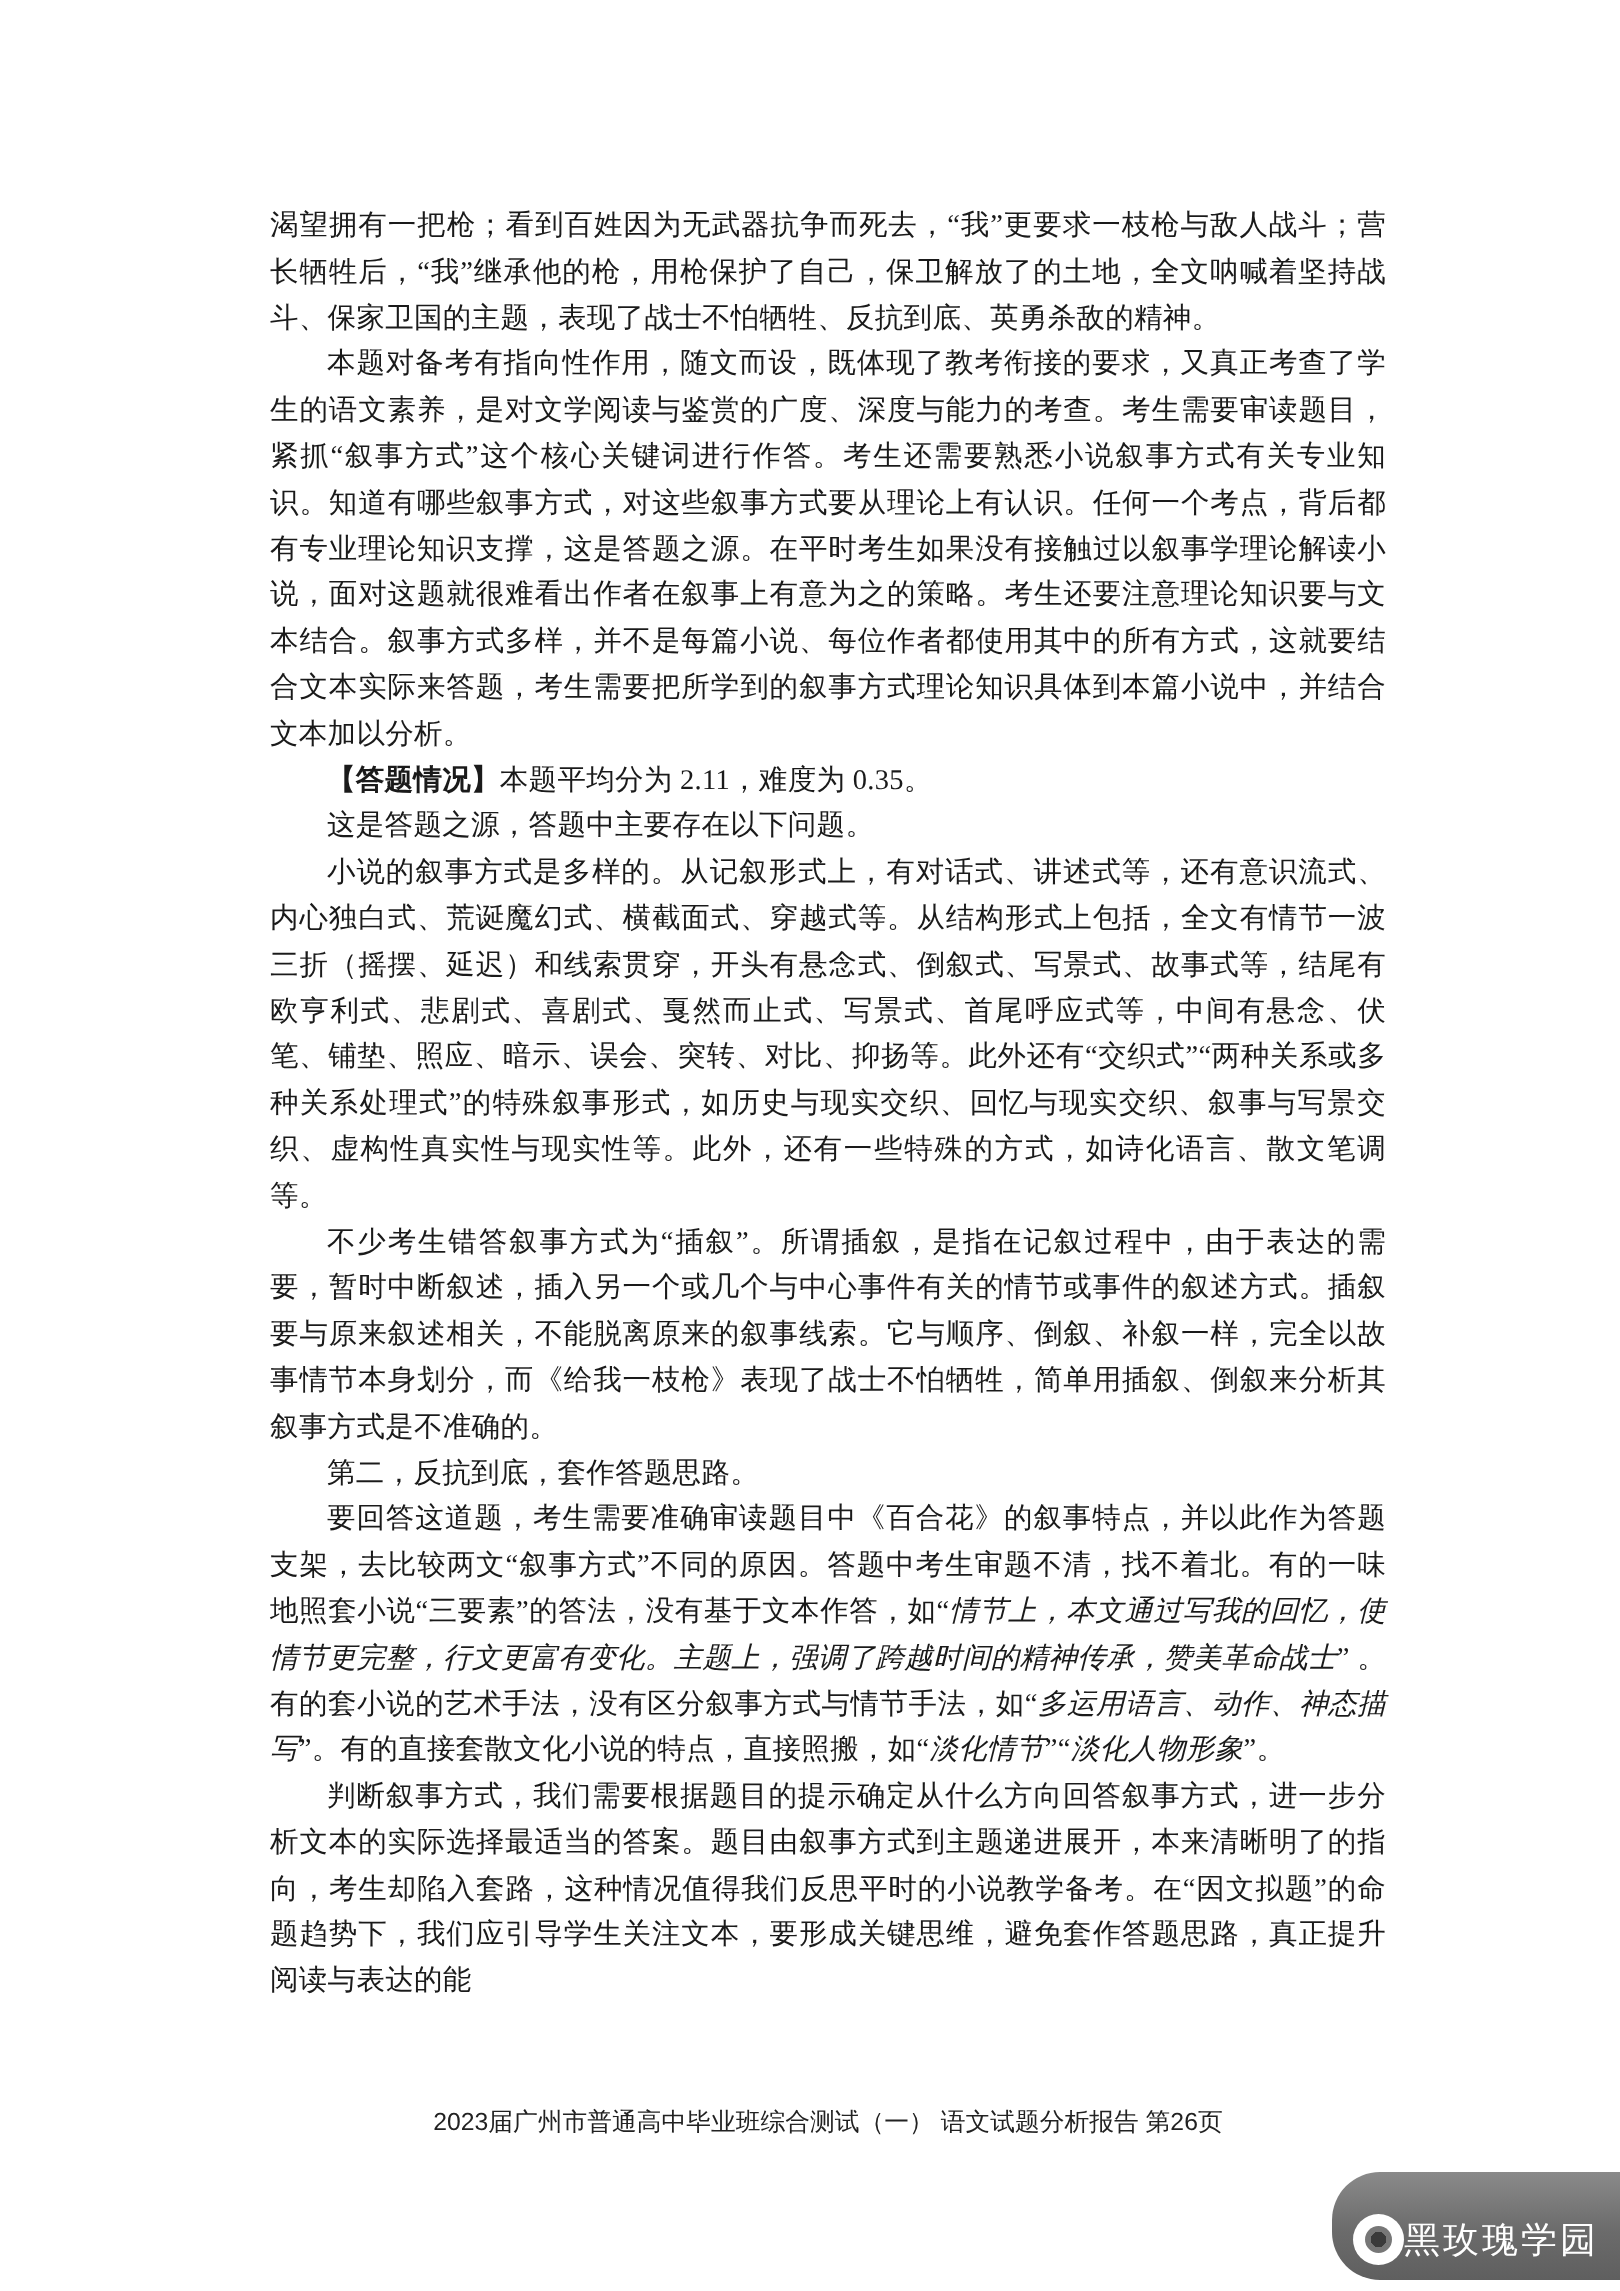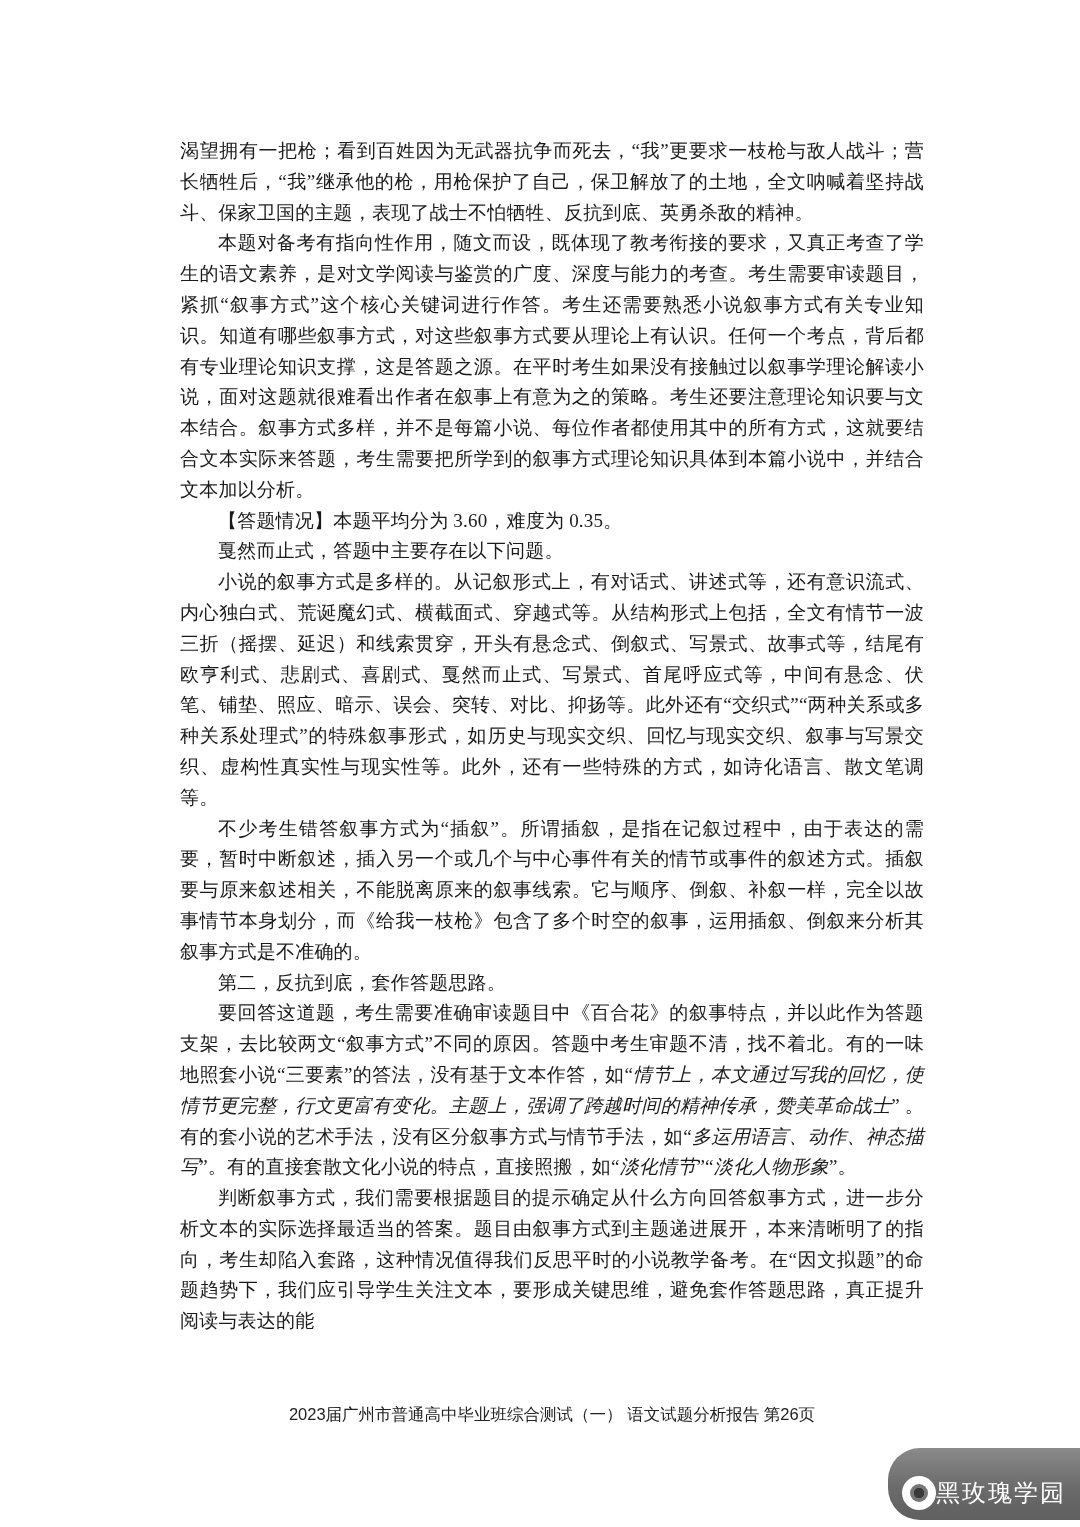--- a/index.html
+++ b/index.html
@@ -29,21 +29,21 @@
   }
   .para {
     margin: 0;
     text-indent: 2em;
   }
   .para.no-indent {
     text-indent: 0;
   }
   .seg-bold {
     font-family: "Liberation Sans", "DejaVu Sans", sans-serif;
-    font-weight: 400;
+    font-weight: 700;
   }
   .seg-kai {
     font-style: italic;
   }
   .footer {
     position: absolute;
     top: 1404px;
     left: 0;
     right: 0;
     text-align: center;
@@ -82,24 +82,24 @@
     background: radial-gradient(circle at 50% 50%, #3a3a3a 0%, #3a3a3a 40%, #777777 41%, #777777 100%);
   }
 </style>
 </head>
 <body>
 
 <div class="page">
   <div class="content" id="content">
       <p class="para no-indent"><span>渴望拥有一把枪；看到百姓因为无武器抗争而死去，“我”更要求一枝枪与敌人战斗；营长牺牲后，“我”继承他的枪，用枪保护了自己，保卫解放了的土地，全文呐喊着坚持战斗、保家卫国的主题，表现了战士不怕牺牲、反抗到底、英勇杀敌的精神。</span></p>
       <p class="para"><span>本题对备考有指向性作用，随文而设，既体现了教考衔接的要求，又真正考查了学生的语文素养，是对文学阅读与鉴赏的广度、深度与能力的考查。考生需要审读题目，紧抓“叙事方式”这个核心关键词进行作答。考生还需要熟悉小说叙事方式有关专业知识。知道有哪些叙事方式，对这些叙事方式要从理论上有认识。任何一个考点，背后都有专业理论知识支撑，这是答题之源。在平时考生如果没有接触过以叙事学理论解读小说，面对这题就很难看出作者在叙事上有意为之的策略。考生还要注意理论知识要与文本结合。叙事方式多样，并不是每篇小说、每位作者都使用其中的所有方式，这就要结合文本实际来答题，考生需要把所学到的叙事方式理论知识具体到本篇小说中，并结合文本加以分析。</span></p>
-      <p class="para"><span class="seg-bold">【答题情况】</span><span>本题平均分为 3.60，难度为 0.35。</span></p>
-      <p class="para"><span>戛然而止式，答题中主要存在以下问题。</span></p>
+      <p class="para"><span class="seg-bold">【答题情况】</span><span>本题平均分为 2.11，难度为 0.35。</span></p>
+      <p class="para"><span>这是答题之源，答题中主要存在以下问题。</span></p>
       <p class="para"><span>小说的叙事方式是多样的。从记叙形式上，有对话式、讲述式等，还有意识流式、内心独白式、荒诞魔幻式、横截面式、穿越式等。从结构形式上包括，全文有情节一波三折（摇摆、延迟）和线索贯穿，开头有悬念式、倒叙式、写景式、故事式等，结尾有欧亨利式、悲剧式、喜剧式、戛然而止式、写景式、首尾呼应式等，中间有悬念、伏笔、铺垫、照应、暗示、误会、突转、对比、抑扬等。此外还有“交织式”“两种关系或多种关系处理式”的特殊叙事形式，如历史与现实交织、回忆与现实交织、叙事与写景交织、虚构性真实性与现实性等。此外，还有一些特殊的方式，如诗化语言、散文笔调等。</span></p>
-      <p class="para"><span>不少考生错答叙事方式为“插叙”。所谓插叙，是指在记叙过程中，由于表达的需要，暂时中断叙述，插入另一个或几个与中心事件有关的情节或事件的叙述方式。插叙要与原来叙述相关，不能脱离原来的叙事线索。它与顺序、倒叙、补叙一样，完全以故事情节本身划分，而《给我一枝枪》包含了多个时空的叙事，运用插叙、倒叙来分析其叙事方式是不准确的。</span></p>
+      <p class="para"><span>不少考生错答叙事方式为“插叙”。所谓插叙，是指在记叙过程中，由于表达的需要，暂时中断叙述，插入另一个或几个与中心事件有关的情节或事件的叙述方式。插叙要与原来叙述相关，不能脱离原来的叙事线索。它与顺序、倒叙、补叙一样，完全以故事情节本身划分，而《给我一枝枪》表现了战士不怕牺牲，简单用插叙、倒叙来分析其叙事方式是不准确的。</span></p>
       <p class="para"><span>第二，反抗到底，套作答题思路。</span></p>
       <p class="para"><span>要回答这道题，考生需要准确审读题目中《百合花》的叙事特点，并以此作为答题支架，去比较两文“叙事方式”不同的原因。答题中考生审题不清，找不着北。有的一味地照套小说“三要素”的答法，没有基于文本作答，如“</span><span class="seg-kai">情节上，本文通过写我的回忆，使情节更完整，行文更富有变化。主题上，强调了跨越时间的精神传承，赞美革命战士</span><span>” 。有的套小说的艺术手法，没有区分叙事方式与情节手法，如“</span><span class="seg-kai">多运用语言、动作、神态描写</span><span>”。有的直接套散文化小说的特点，直接照搬，如“</span><span class="seg-kai">淡化情节</span><span>”“</span><span class="seg-kai">淡化人物形象</span><span>”。</span></p>
       <p class="para"><span>判断叙事方式，我们需要根据题目的提示确定从什么方向回答叙事方式，进一步分析文本的实际选择最适当的答案。题目由叙事方式到主题递进展开，本来清晰明了的指向，考生却陷入套路，这种情况值得我们反思平时的小说教学备考。在“因文拟题”的命题趋势下，我们应引导学生关注文本，要形成关键思维，避免套作答题思路，真正提升阅读与表达的能</span></p>
     </div>
   <div class="footer">2023届广州市普通高中毕业班综合测试（一）  语文试题分析报告  第26页</div>
   <div class="watermark">
     <span class="wm-logo">
       <span class="wm-logo-inner"></span>
     </span>
     <span>黑玫瑰学园</span>

